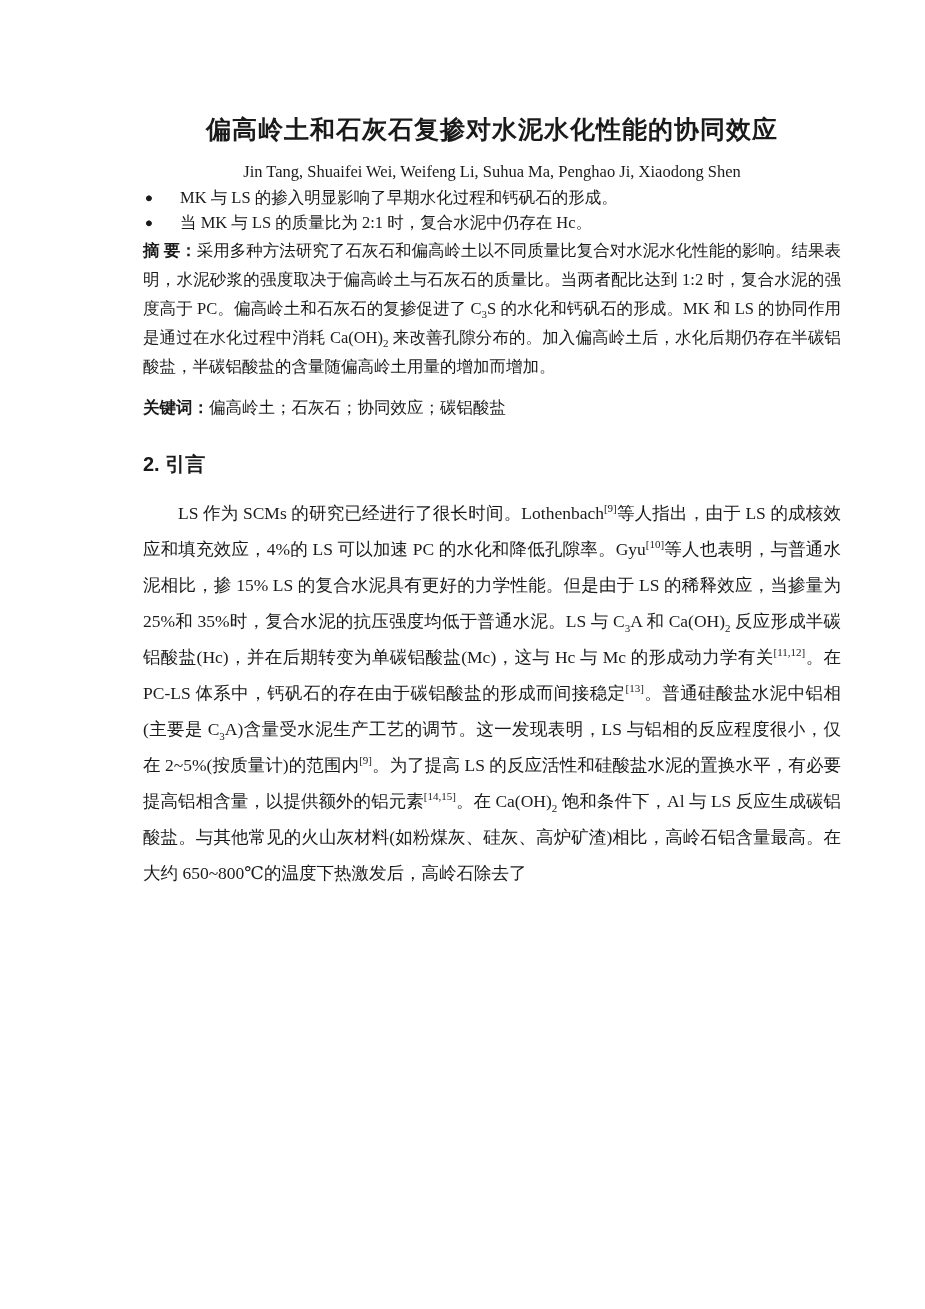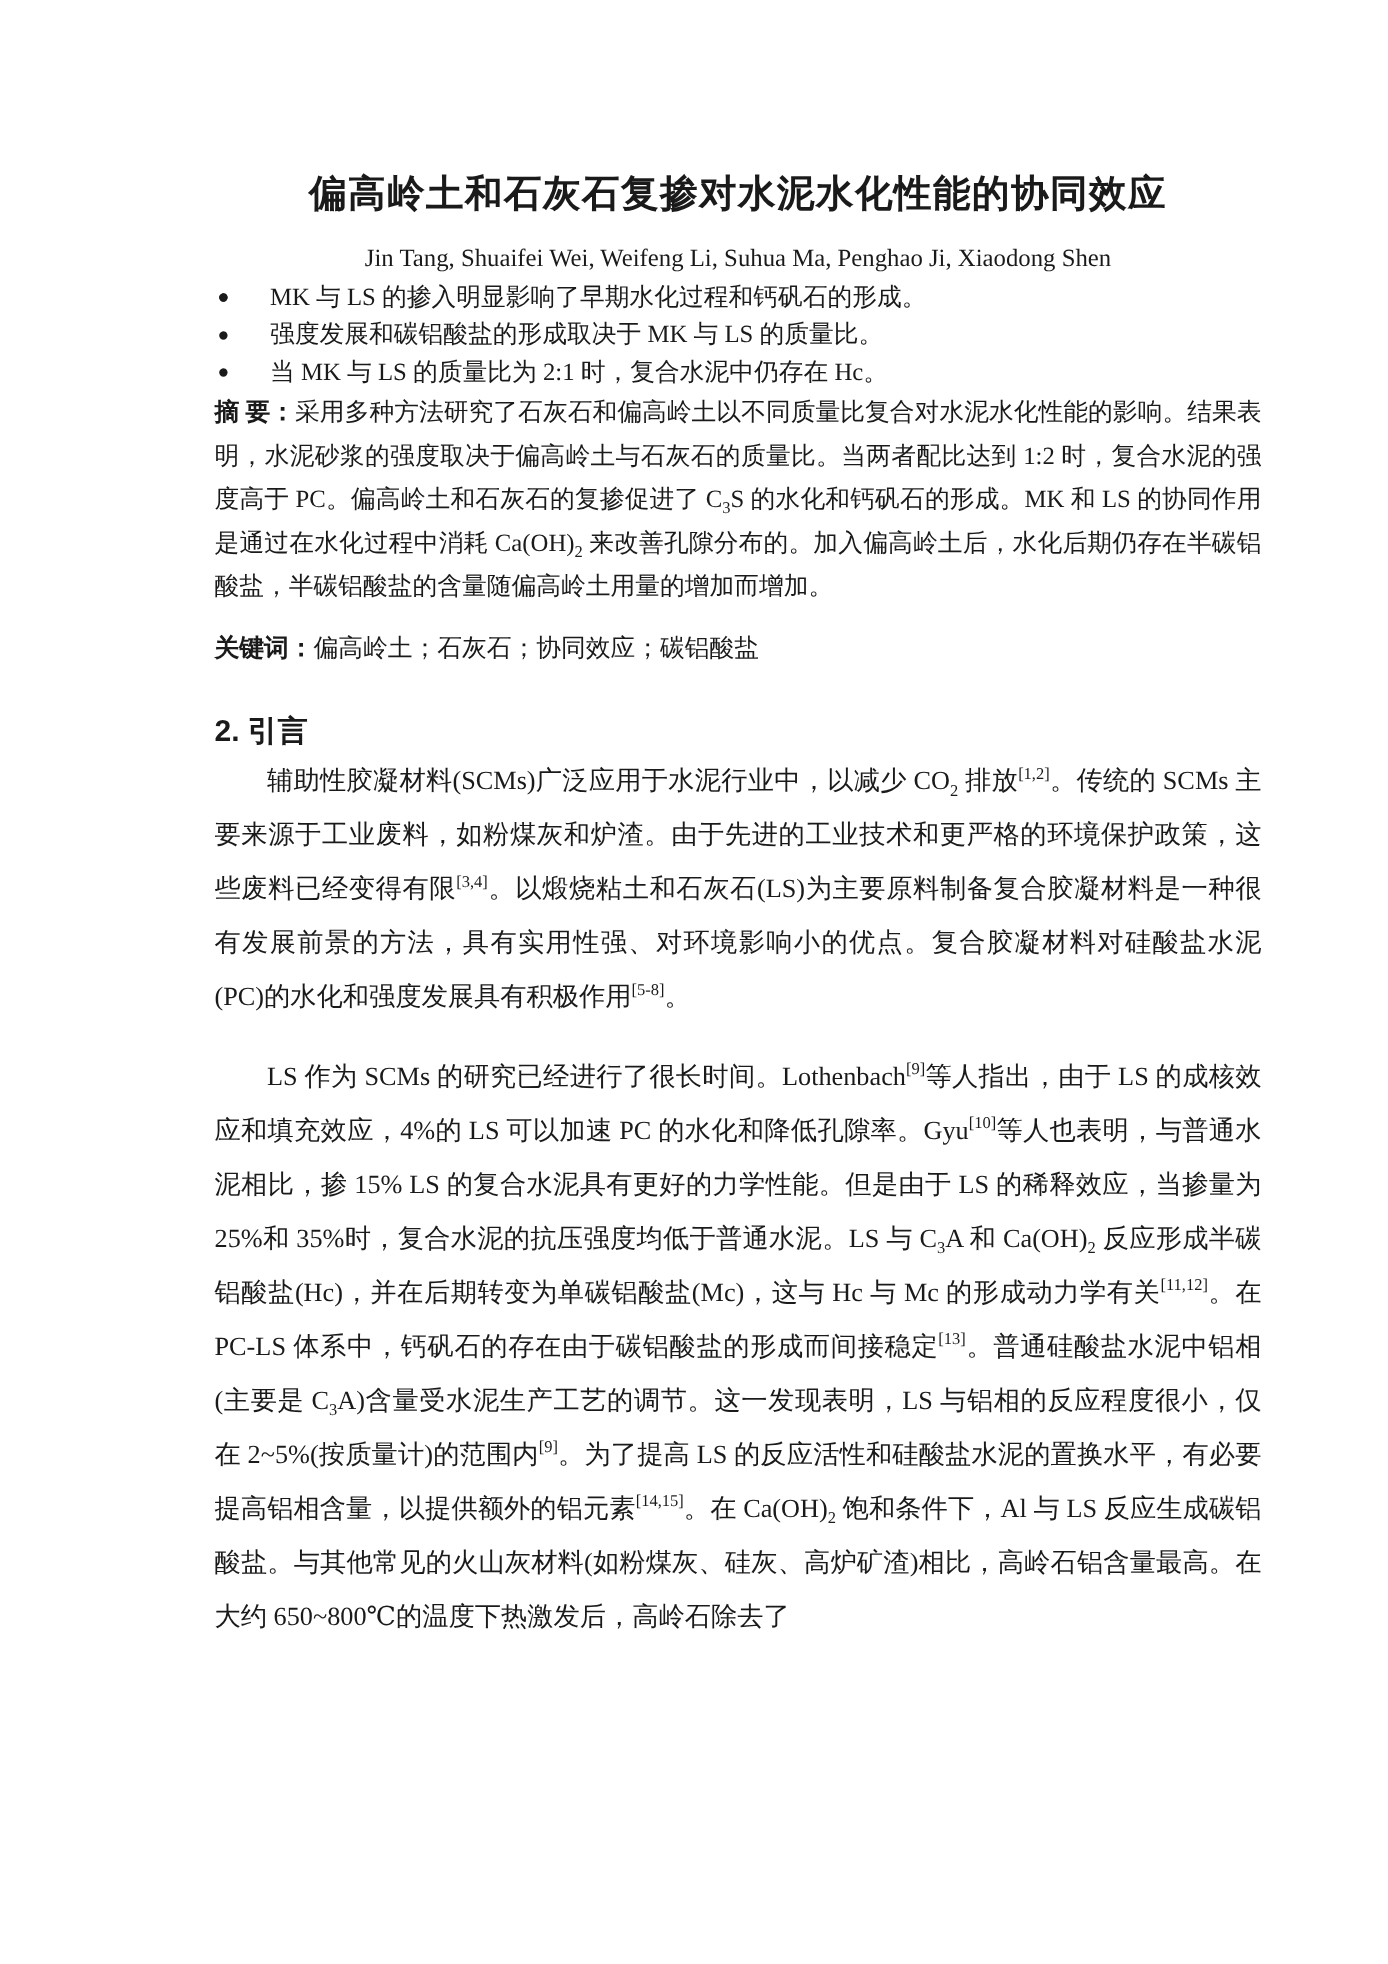--- a/index.html
+++ b/index.html
@@ -107,31 +107,29 @@
   <ul class="hl-list">
     <li class="hl-item">
       <span class="bullet">●</span>
     </li>
     <li class="hl-item">
       <span class="bullet">●</span>
       <span>MK 与 LS 的掺入明显影响了早期水化过程和钙矾石的形成。</span>
     </li>
     <li class="hl-item">
       <span class="bullet">●</span>
-      <span>强度发展和碳铝酸盐的形成取决于 MK 与 LS 的质量比。</span>
     </li>
     <li class="hl-item">
       <span class="bullet">●</span>
       <span>当 MK 与 LS 的质量比为 2:1 时，复合水泥中仍存在 Hc。</span>
     </li>
   </ul>
 
   <p class="abstract"><span class="label">摘 要：</span><span>采用多种方法研究了石灰石和偏高岭土以不同质量比复合对水泥水化性能的影响。结果表明，水泥砂浆的强度取决于偏高岭土与石灰石的质量比。当两者配比达到 1:2 时，复合水泥的强度高于 PC。偏高岭土和石灰石的复掺促进了 C<sub>3</sub>S 的水化和钙矾石的形成。MK 和 LS 的协同作用是通过在水化过程中消耗 Ca(OH)<sub>2</sub> 来改善孔隙分布的。加入偏高岭土后，水化后期仍存在半碳铝酸盐，半碳铝酸盐的含量随偏高岭土用量的增加而增加。</span></p>
 
   <p class="keywords"><span class="label">关键词：</span><span>偏高岭土；石灰石；协同效应；碳铝酸盐</span></p>
 
   <h2 class="section-heading">2. 引言</h2>
 
-  <p class="body-para first">辅助性胶凝材料(SCMs)广泛应用于水泥行业中，以减少 CO<sub>2</sub> 排放<sup>[1,2]</sup>。传统的 SCMs 主要来源于工业废料，如粉煤灰和炉渣。由于先进的工业技术和更严格的环境保护政策，这些废料已经变得有限<sup>[3,4]</sup>。以煅烧粘土和石灰石(LS)为主要原料制备复合胶凝材料是一种很有发展前景的方法，具有实用性强、对环境影响小的优点。复合胶凝材料对硅酸盐水泥(PC)的水化和强度发展具有积极作用<sup>[5-8]</sup>。</p>
 
   <p class="body-para second">LS 作为 SCMs 的研究已经进行了很长时间。Lothenbach<sup>[9]</sup>等人指出，由于 LS 的成核效应和填充效应，4%的 LS 可以加速 PC 的水化和降低孔隙率。Gyu<sup>[10]</sup>等人也表明，与普通水泥相比，掺 15% LS 的复合水泥具有更好的力学性能。但是由于 LS 的稀释效应，当掺量为 25%和 35%时，复合水泥的抗压强度均低于普通水泥。LS 与 C<sub>3</sub>A 和 Ca(OH)<sub>2</sub> 反应形成半碳铝酸盐(Hc)，并在后期转变为单碳铝酸盐(Mc)，这与 Hc 与 Mc 的形成动力学有关<sup>[11,12]</sup>。在 PC-LS 体系中，钙矾石的存在由于碳铝酸盐的形成而间接稳定<sup>[13]</sup>。普通硅酸盐水泥中铝相(主要是 C<sub>3</sub>A)含量受水泥生产工艺的调节。这一发现表明，LS 与铝相的反应程度很小，仅在 2~5%(按质量计)的范围内<sup>[9]</sup>。为了提高 LS 的反应活性和硅酸盐水泥的置换水平，有必要提高铝相含量，以提供额外的铝元素<sup>[14,15]</sup>。在 Ca(OH)<sub>2</sub> 饱和条件下，Al 与 LS 反应生成碳铝酸盐。与其他常见的火山灰材料(如粉煤灰、硅灰、高炉矿渣)相比，高岭石铝含量最高。在大约 650~800℃的温度下热激发后，高岭石除去了</p>
 
 </div>
 
 </body></html>

